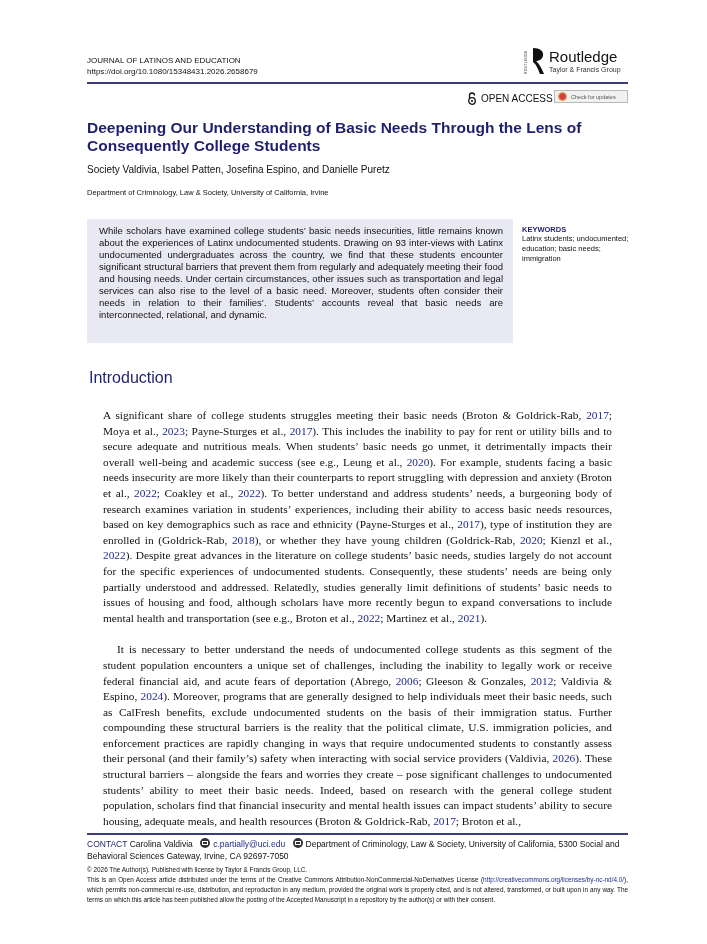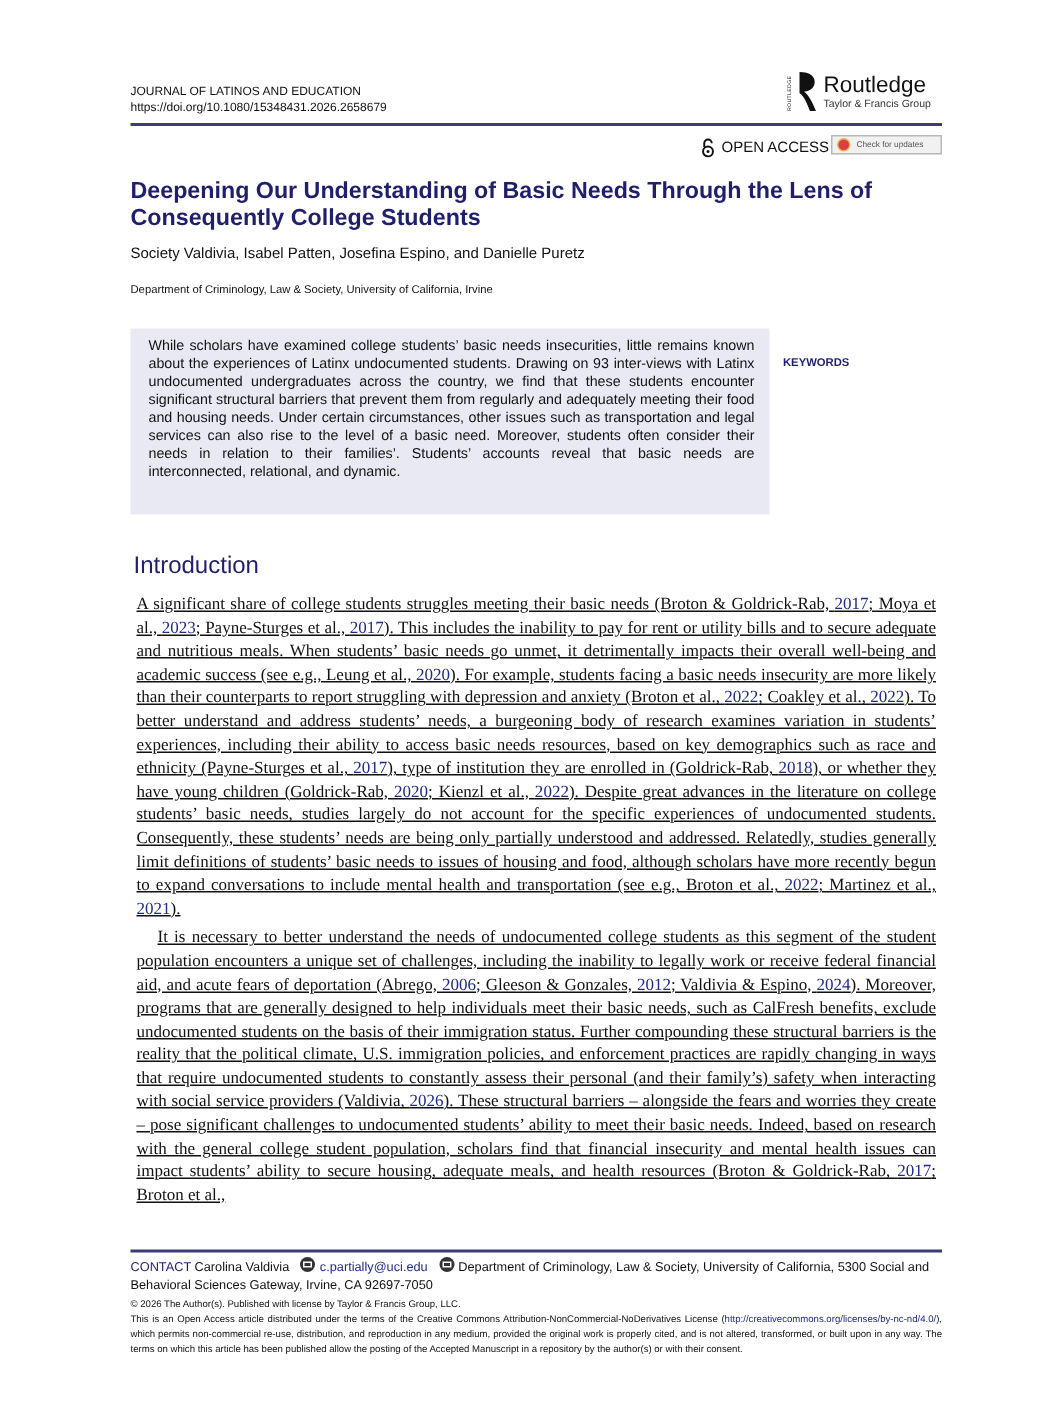--- a/index.html
+++ b/index.html
@@ -23,27 +23,27 @@
   #cfu { position: absolute; left: 554px; top: 90px; width: 74px; height: 13px; border: 1px solid #b9b9b9; background: #f1f1f1; display: flex; align-items: center; font-size: 5.5px; color: #555; box-sizing: border-box; }
   #cfu .dot { width: 7px; height: 7px; border-radius: 50%; background: #d94040; border: 1px solid #e8b34c; margin: 0 4px 0 3px; }
 
   #title { position: absolute; left: 87px; top: 119px; width: 540px; font-size: 15.5px; line-height: 18px; font-weight: bold; }
   #authors { position: absolute; left: 87px; top: 164px; font-size: 10px; color: #111; }
   #affil { position: absolute; left: 87px; top: 188px; font-size: 7.5px; color: #111; }
 
   #abstract { position: absolute; left: 87px; top: 219px; width: 426px; height: 124px; background: #e9e9f3; box-sizing: border-box; padding: 6px 10px 0 12px; }
   #abstract .h { font-size: 7.5px; font-weight: bold; line-height: 9px; }
   #abstract .b { font-size: 9.5px; line-height: 12.05px; text-align: justify; color: #111; }
-  #keywords { position: absolute; left: 522px; top: 237px; width: 110px; }
+  #keywords { position: absolute; left: 522px; top: 225px; width: 110px; }
   #keywords .h { font-size: 7.5px; font-weight: bold; line-height: 9px; }
   #keywords .b { font-size: 7.5px; line-height: 10px; color: #111; }
 
   #intro-h { position: absolute; left: 89px; top: 369px; font-size: 16px; font-weight: normal; }
   #body { position: absolute; left: 87px; top: 392px; width: 541px; font-size: 11.35px; line-height: 15.6px; color: #111; text-align: justify; }
-  #body p { margin: 4px; text-decoration: underline; }
+  #body p { margin: 16px; }
   #body p.indent { text-indent: 14px; }
 
   #rule-bot { position: absolute; left: 87px; top: 833px; width: 541px; height: 2px; background: #3c3c78; }
   #contact { position: absolute; left: 87px; top: 838px; width: 541px; font-size: 8.5px; line-height: 12px; color: #111; }
   #contact .lbl { font-weight: normal; }
   #contact .ic { display: inline-block; width: 10px; height: 10px; border-radius: 50%; background: #333; vertical-align: -1px; margin: 0 3px 0 5px; position: relative; }
   #contact .ic::after { content: ""; position: absolute; left: 2px; top: 3px; width: 6px; height: 4px; border: 1px solid #fff; box-sizing: border-box; }
   #license { position: absolute; left: 87px; top: 865px; width: 541px; font-size: 6.4px; line-height: 10px; color: #111; text-align: justify; }
   #license p { margin: 0; }
 </style>
@@ -85,20 +85,21 @@
 <div id="title" class="sans navy">Deepening Our Understanding of Basic Needs Through the Lens of Consequently College Students</div>
 <div id="authors" class="sans">Society Valdivia, Isabel Patten, Josefina Espino, and Danielle Puretz</div>
 <div id="affil" class="sans">Department of Criminology, Law &amp; Society, University of California, Irvine</div>
 
 <div id="abstract" class="sans">
   <div class="b">While scholars have examined college students’ basic needs insecurities, little remains known about the experiences of Latinx undocumented students. Drawing on 93 inter-views with Latinx undocumented undergraduates across the country, we find that these students encounter significant structural barriers that prevent them from regularly and adequately meeting their food and housing needs. Under certain circumstances, other issues such as transportation and legal services can also rise to the level of a basic need. Moreover, students often consider their needs in relation to their families’. Students’ accounts reveal that basic needs are interconnected, relational, and dynamic.</div>
 </div>
 
 <div id="keywords" class="sans">
   <div class="h navy">KEYWORDS</div>
+  <div class="b">Latinx students; undocumented; education; basic needs; immigration</div>
 </div>
 
 <div id="intro-h" class="sans navy">Introduction</div>
 
 <div id="body" class="serif">
   <p><span>A significant share of college students struggles meeting their basic needs (Broton &amp; Goldrick-Rab, </span><span class="cite">2017</span><span>; Moya et al., </span><span class="cite">2023</span><span>; Payne-Sturges et al., </span><span class="cite">2017</span><span>). This includes the inability to pay for rent or utility bills and to secure adequate and nutritious meals. When students’ basic needs go unmet, it detrimentally impacts their overall well-being and academic success (see e.g., Leung et al., </span><span class="cite">2020</span><span>). For example, students facing a basic needs insecurity are more likely than their counterparts to report struggling with depression and anxiety (Broton et al., </span><span class="cite">2022</span><span>; Coakley et al., </span><span class="cite">2022</span><span>). To better understand and address students’ needs, a burgeoning body of research examines variation in students’ experiences, including their ability to access basic needs resources, based on key demographics such as race and ethnicity (Payne-Sturges et al., </span><span class="cite">2017</span><span>), type of institution they are enrolled in (Goldrick-Rab, </span><span class="cite">2018</span><span>), or whether they have young children (Goldrick-Rab, </span><span class="cite">2020</span><span>; Kienzl et al., </span><span class="cite">2022</span><span>). Despite great advances in the literature on college students’ basic needs, studies largely do not account for the specific experiences of undocumented students. Consequently, these students’ needs are being only partially understood and addressed. Relatedly, studies generally limit definitions of students’ basic needs to issues of housing and food, although scholars have more recently begun to expand conversations to include mental health and transportation (see e.g., Broton et al., </span><span class="cite">2022</span><span>; Martinez et al., </span><span class="cite">2021</span><span>).</span></p>
   <p class="indent"><span>It is necessary to better understand the needs of undocumented college students as this segment of the student population encounters a unique set of challenges, including the inability to legally work or receive federal financial aid, and acute fears of deportation (Abrego, </span><span class="cite">2006</span><span>; Gleeson &amp; Gonzales, </span><span class="cite">2012</span><span>; Valdivia &amp; Espino, </span><span class="cite">2024</span><span>). Moreover, programs that are generally designed to help individuals meet their basic needs, such as CalFresh benefits, exclude undocumented students on the basis of their immigration status. Further compounding these structural barriers is the reality that the political climate, U.S. immigration policies, and enforcement practices are rapidly changing in ways that require undocumented students to constantly assess their personal (and their family’s) safety when interacting with social service providers (Valdivia, </span><span class="cite">2026</span><span>). These structural barriers – alongside the fears and worries they create – pose significant challenges to undocumented students’ ability to meet their basic needs. Indeed, based on research with the general college student population, scholars find that financial insecurity and mental health issues can impact students’ ability to secure housing, adequate meals, and health resources (Broton &amp; Goldrick-Rab, </span><span class="cite">2017</span><span>; Broton et al.,</span></p>
 </div>
 
 <div id="rule-bot"></div>

